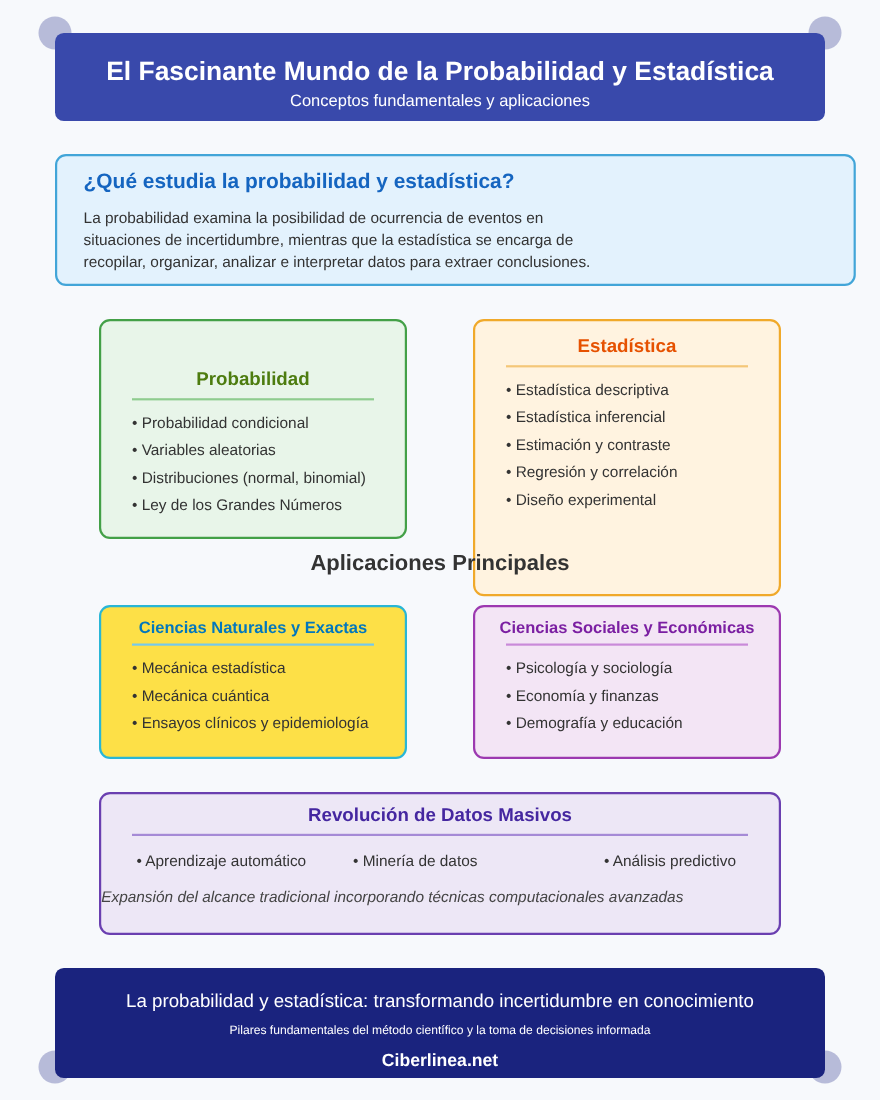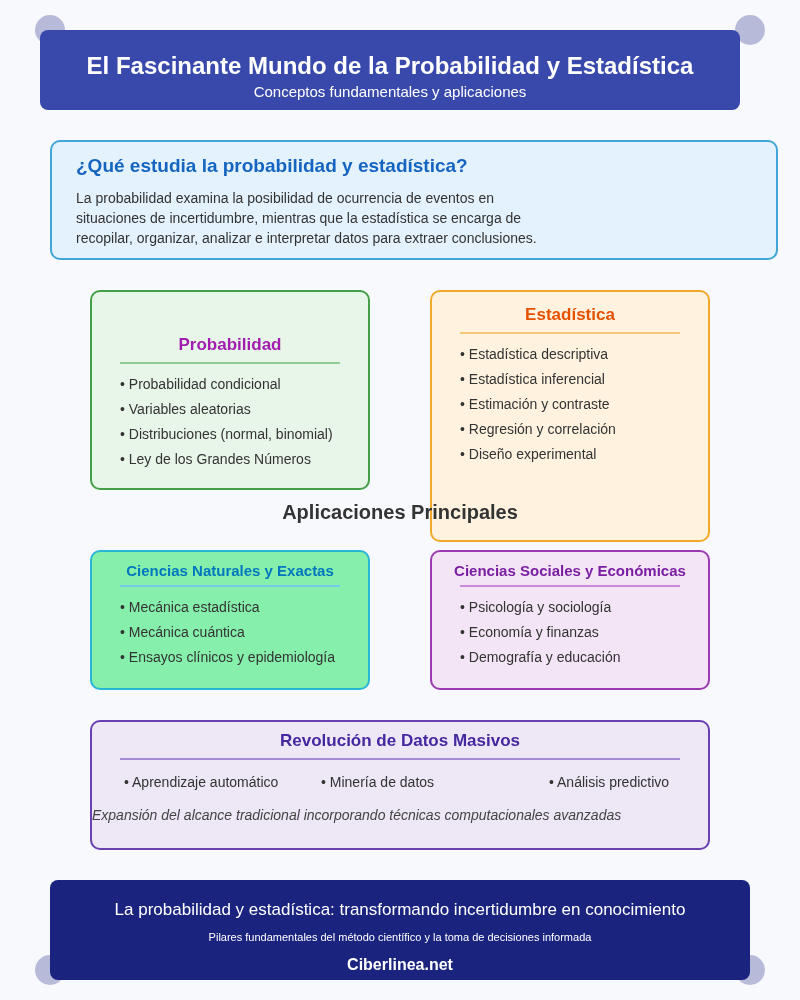--- a/index.html
+++ b/index.html
@@ -5,46 +5,46 @@
     * { box-sizing: border-box; margin: 0; padding: 0; }
     html, body { width: 800px; height: 1000px; background: #f7f9fc; overflow: hidden; }
     body { position: relative; font-family: "Liberation Sans", sans-serif; color: #333; }
 
     .dot { position: absolute; width: 30px; height: 30px; border-radius: 50%; background: #b7bbd9; }
     .dot.tl { left: 35px; top: 15px; }
     .dot.tr { left: 735px; top: 15px; }
     .dot.bl { left: 35px; top: 955px; }
     .dot.br { left: 735px; top: 955px; }
 
-    .header { position: absolute; left: 40px; top: 30px; width: 700px; height: 80px; background: #3949ab; border-radius: 8px; text-align: center; color: #fff; }
+    .header { position: absolute; left: 50px; top: 30px; width: 700px; height: 80px; background: #3949ab; border-radius: 8px; text-align: center; color: #fff; }
     .header .title { font-size: 24px; font-weight: bold; margin-top: 22px; line-height: 28px; }
     .header .subtitle { font-size: 15px; margin-top: 2px; line-height: 20px; }
 
     .intro { position: absolute; left: 50px; top: 140px; width: 728px; height: 120px; background: #e3f2fd; border: 2px solid #42a5d8; border-radius: 10px; padding: 12px 24px; }
     .intro .q { font-size: 19px; font-weight: bold; color: #1565c0; line-height: 24px; margin-top: 0px; }
     .intro .p { font-size: 14px; line-height: 20px; color: #333; margin-top: 10px; width: 470px; }
 
     .card { position: absolute; border-radius: 10px; border: 2px solid; }
     .card .ct { text-align: center; font-weight: bold; }
     .card .rule { height: 2px; margin: 0 auto; }
     .card ul { list-style: none; }
     .card li { font-size: 14px; line-height: 25px; color: #333; }
 
     .prob { left: 90px; top: 290px; width: 280px; height: 200px; background: #e8f5e9; border-color: #43a047; }
     .stat { left: 430px; top: 290px; width: 280px; height: 252px; background: #fff3e0; border-color: #f0a92a; }
     .prob .ct, .stat .ct { font-size: 17px; margin-top: 13px; line-height: 20px; }
-    .prob .ct { color: #a21caf; margin-top: 43px; }
+    .prob .ct { color: #4d7c0f; margin-top: 43px; }
     .stat .ct { color: #e65100; }
     .prob .rule { width: 220px; background: #8fcc8f; margin-top: 7px; }
     .stat .rule { width: 220px; background: #f4c678; margin-top: 7px; }
     .prob ul, .stat ul { margin-left: 28px; margin-top: 8px; }
 
     .apps-title { position: absolute; left: 0; top: 500px; width: 800px; text-align: center; font-size: 20px; font-weight: bold; color: #333; line-height: 24px; }
 
-    .nat { left: 90px; top: 550px; width: 280px; height: 140px; background: #86efac; border-color: #29b6d6; }
+    .nat { left: 90px; top: 550px; width: 280px; height: 140px; background: #fde047; border-color: #29b6d6; }
     .soc { left: 430px; top: 550px; width: 280px; height: 140px; background: #f3e5f5; border-color: #9c39b0; }
     .nat .ct, .soc .ct { font-size: 15px; margin-top: 9px; line-height: 20px; }
     .nat .ct { color: #0277bd; }
     .soc .ct { color: #7b1fa2; }
     .nat .rule { width: 220px; background: #75c9ec; margin-top: 4px; }
     .soc .rule { width: 220px; background: #c98ad9; margin-top: 4px; }
     .nat ul, .soc ul { margin-left: 28px; margin-top: 8px; }
 
     .big { left: 90px; top: 720px; width: 620px; height: 130px; background: #ede7f6; border-color: #6a3fb0; }
     .big .ct { font-size: 17px; color: #4527a0; margin-top: 9px; line-height: 20px; }

